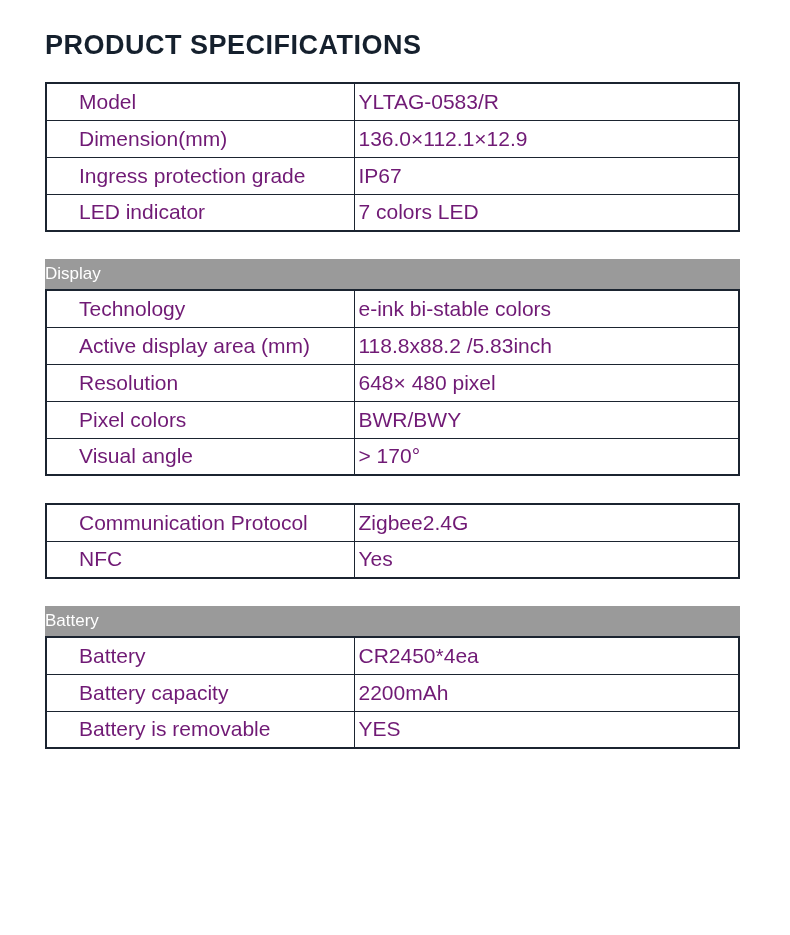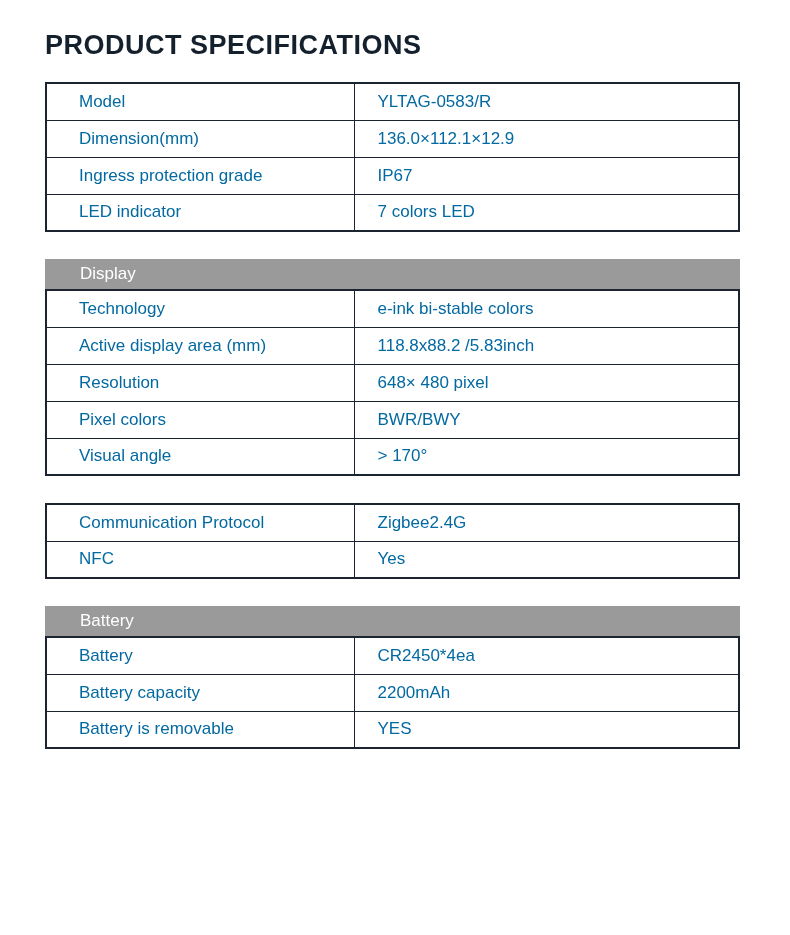--- a/index.html
+++ b/index.html
@@ -29,45 +29,44 @@
   .section + .section {
     margin-top: 27px;
   }
   .section-header {
     width: 695px;
     background: #9a9a9a;
     color: #ffffff;
     font-size: 17px;
     height: 30px;
     line-height: 30px;
-    padding-left: 35px;
   }
   table.spec-table {
     width: 695px;
     border-collapse: collapse;
     table-layout: fixed;
   }
   table.spec-table {
     border: 2px solid #1b2430;
   }
   table.spec-table td {
     border: 1px solid #1b2430;
     height: 37px;
-    font-size: 17px;
-    color: #0369a1;
+    font-size: 21px;
+    color: #701a75;
     vertical-align: middle;
     white-space: nowrap;
     overflow: hidden;
   }
   td.cell-label {
     width: 308px;
     padding-left: 32px;
   }
   td.cell-value {
-    padding-left: 23px;
+    padding-left: 4px;
   }
 </style>
 </head>
 <body>
 
 <div class="page">
 
   <h1 class="page-title">PRODUCT SPECIFICATIONS</h1>
 
   <div class="section">

